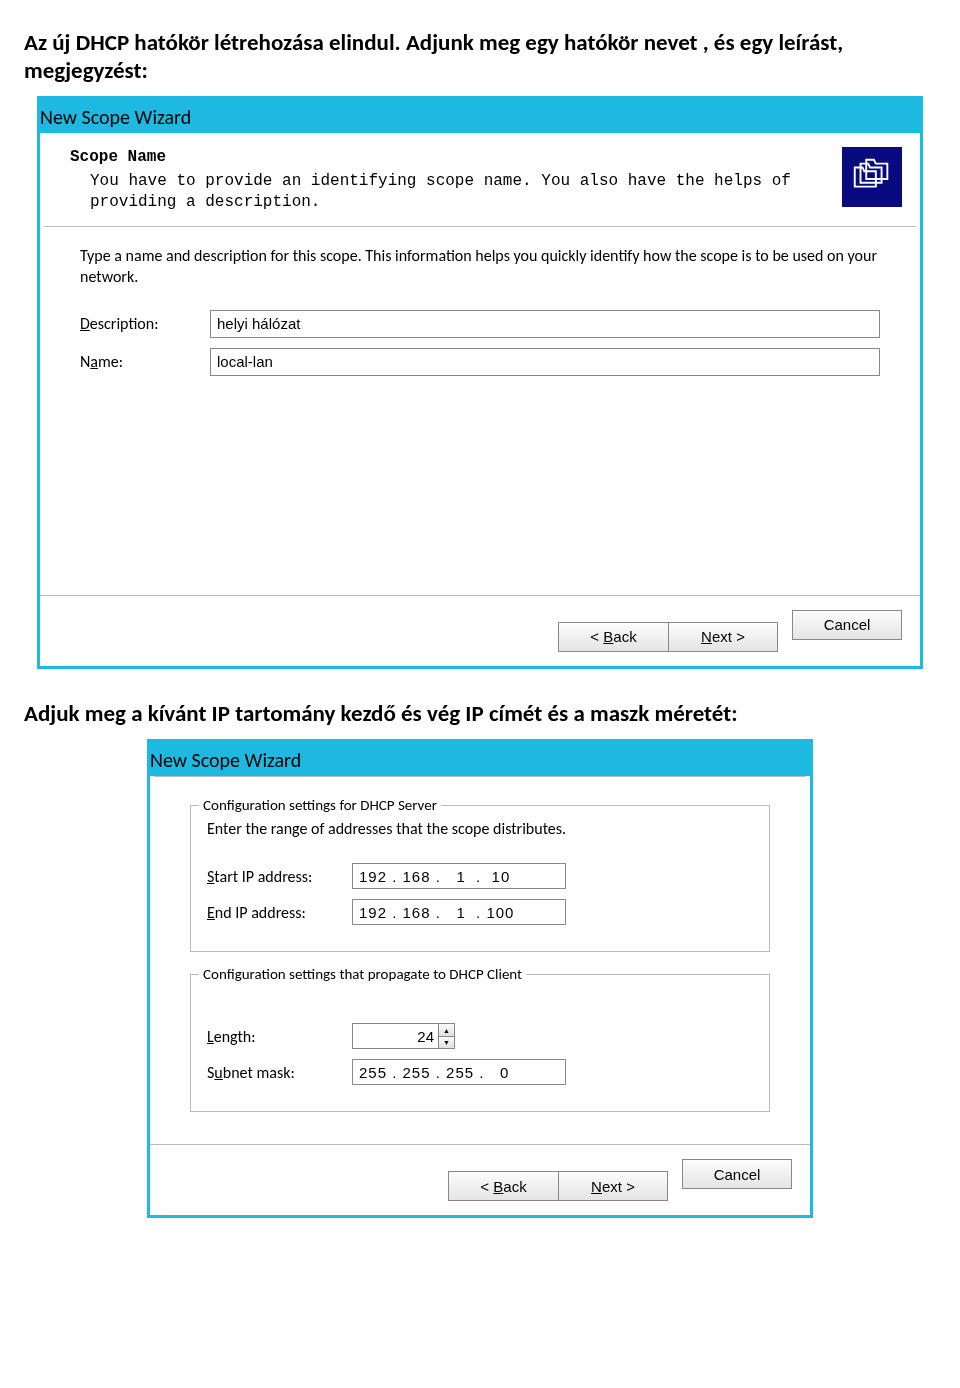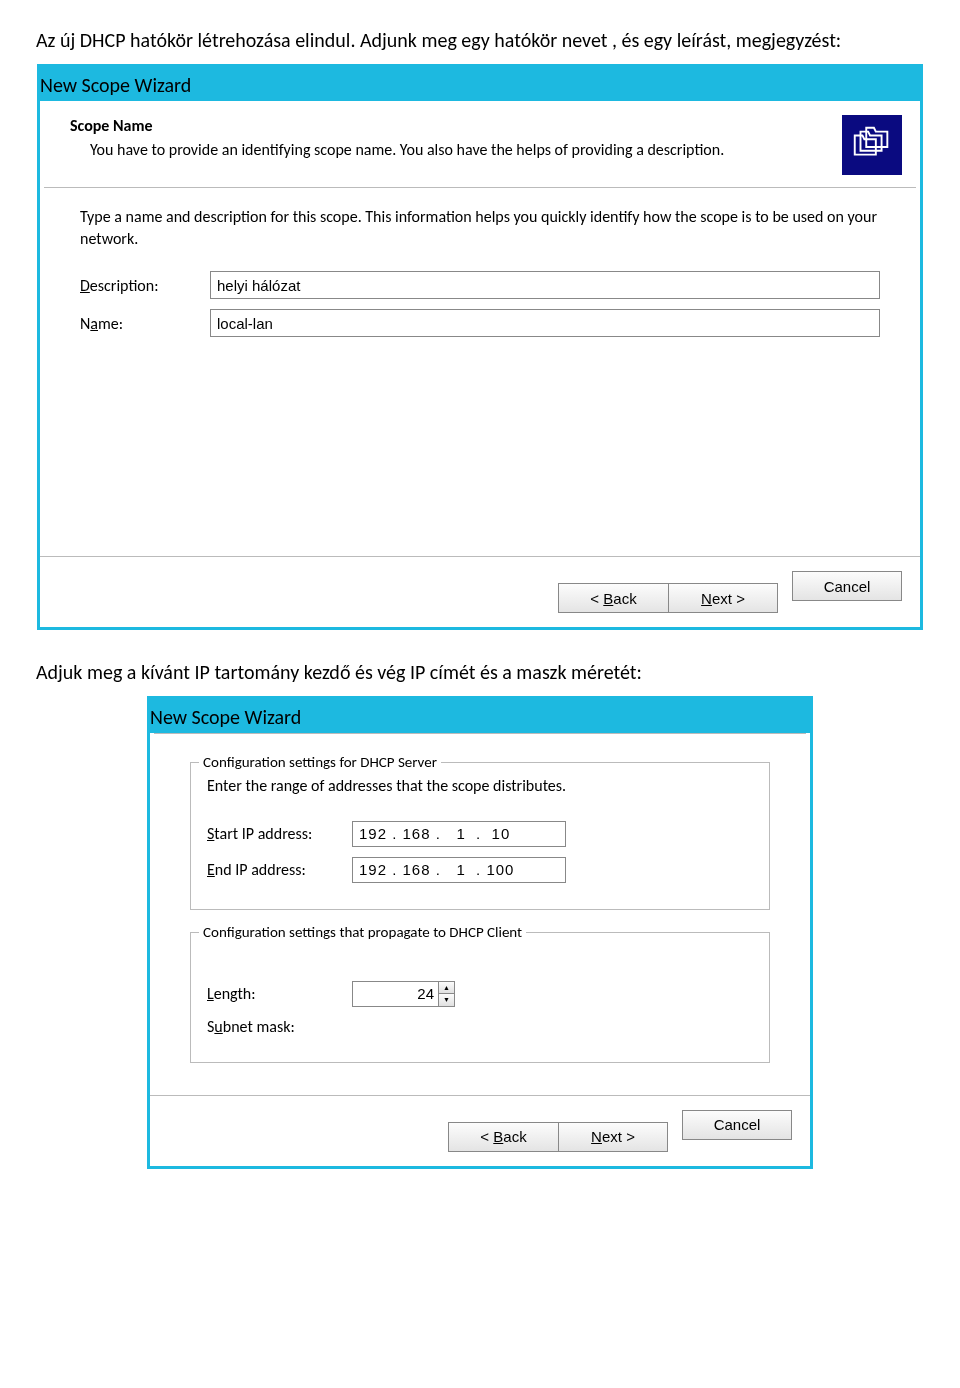--- a/index.html
+++ b/index.html
@@ -4,23 +4,24 @@
 <style>
   body {
     font-family: Calibri, Arial, sans-serif;
     background: #fff;
     margin: 0;
     padding: 20px;
     width: 960px;
     box-sizing: border-box;
   }
   .doc-text {
-    font-size: 20px;
-    margin: 8px 0 12px 16px;
+    font-size: 23px;
+    margin: 8px 0 12px 4px;
     color: #000;
+    font-weight: bold;
   }
   .wizard-window {
     border: 3px solid #1db9e0;
     margin: 0 auto 30px auto;
     background: #fff;
   }
   .w1 { width: 880px; }
   .w2 { width: 660px; }
   .titlebar {
     background: #1db9e0;
@@ -28,21 +29,21 @@
     font-size: 20px;
     text-align: left;
     padding: 6px 0 4px 0;
   }
   .header-section {
     padding: 14px 18px 12px 30px;
     display: flex;
     align-items: flex-start;
     gap: 14px;
   }
-  .header-text { flex: 1; font-size: 16px; color: #000; line-height: 1.35; }
+  .header-text { flex: 1; font-size: 16px; color: #000; line-height: 1.35; font-family: Liberation Mono, monospace; }
   .header-text b { font-weight: bold; display: block; margin-bottom: 2px; }
   .header-sub { padding-left: 20px; display: block; }
   .wizard-icon {
     width: 60px; height: 60px;
     background: #0a0a80;
     display: flex; align-items: center; justify-content: center;
     flex-shrink: 0;
   }
   .wizard-icon svg { width: 46px; height: 46px; }
   .hr { border-top: 1px solid #bbb; margin: 0 4px; }
@@ -195,20 +196,21 @@
         <div class="num-spin">
           <input value="24" style="">
           <div class="spin-btns">
             <div>▲</div>
             <div>▼</div>
           </div>
         </div>
       </div>
       <div class="form-row">
         <span class="form-label-2">S<span class="ul">u</span>bnet mask:</span>
+        <input class="ip-input" value="255 . 255 . 255 .   0" style="">
       </div>
     </div>
   </div>
   <div class="button-row">
     <div class="btn-pair">
       <button class="btn">&lt; <span class="ul">B</span>ack</button>
       <button class="btn"><span class="ul">N</span>ext &gt;</button>
     </div>
     <button class="btn">Cancel</button>
   </div>

